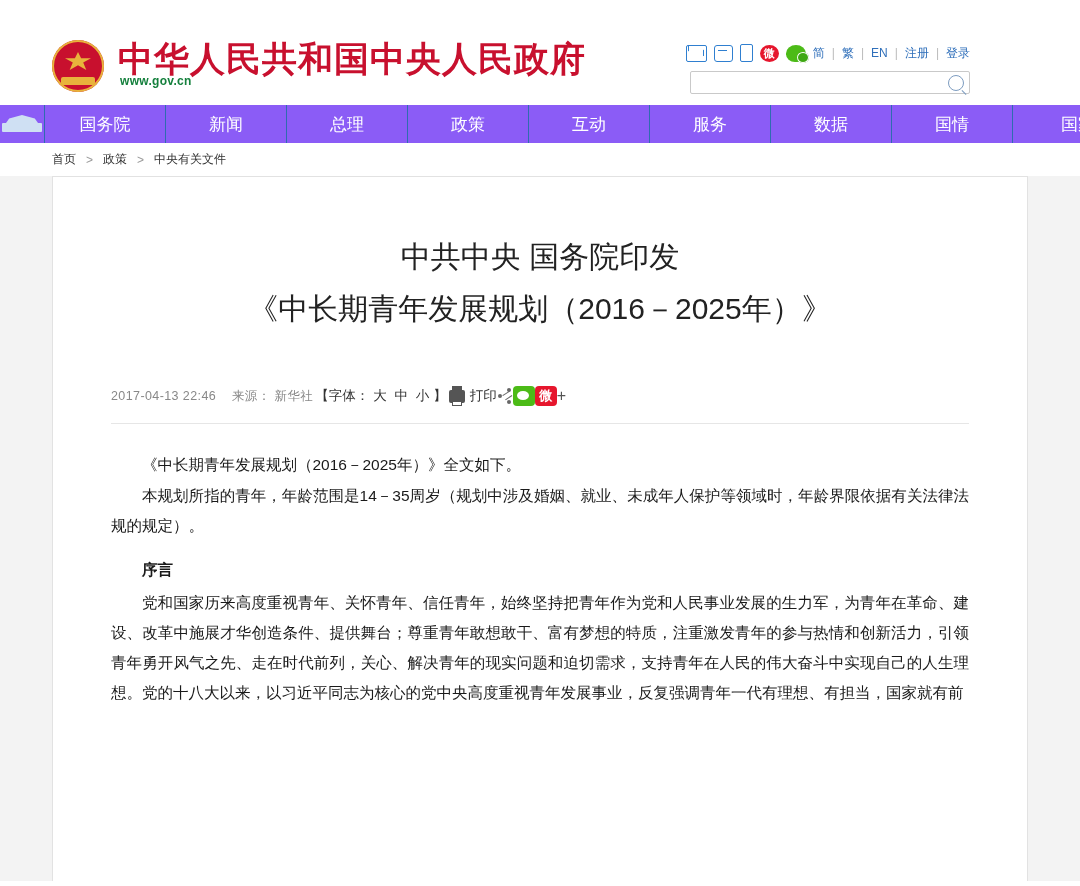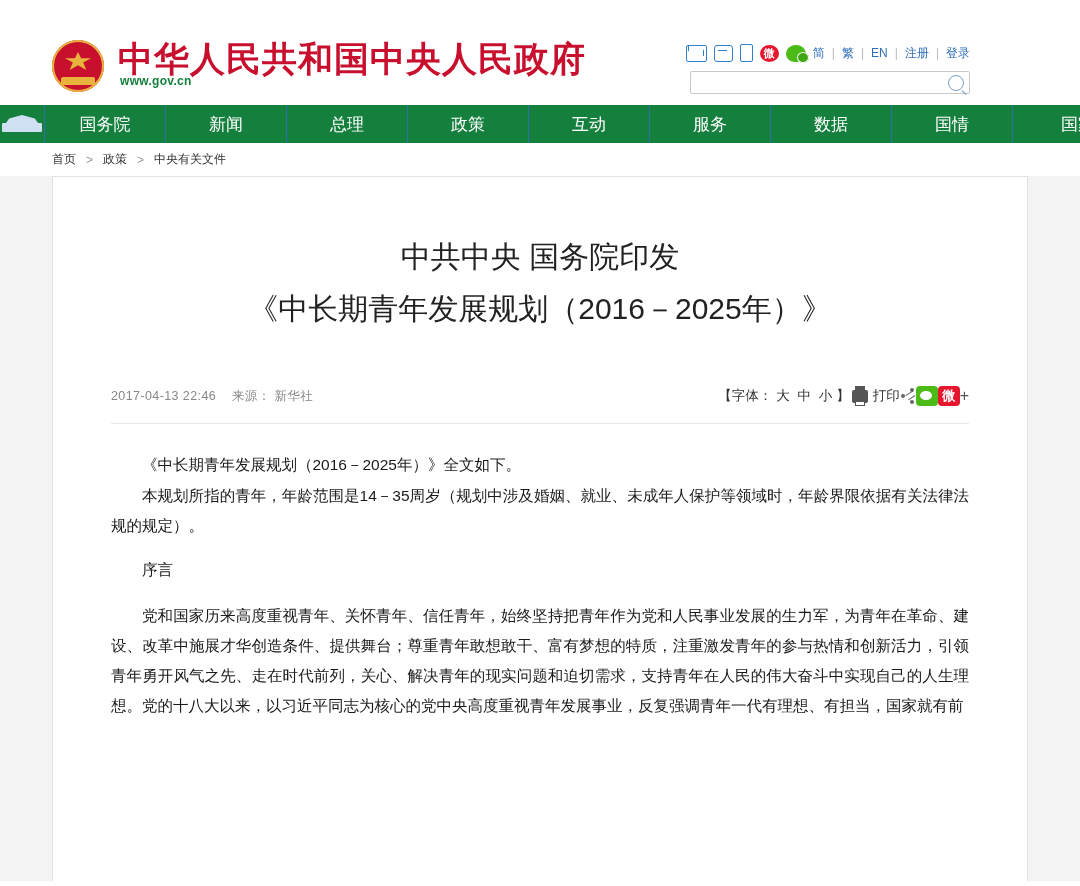--- a/index.html
+++ b/index.html
@@ -187,21 +187,21 @@
     position: absolute;
     right: -4px; bottom: -3px;
     width: 6px;
     border-top: 1.6px solid #7d9cc0;
     transform: rotate(45deg);
   }
   
   .nav {
     width: 1080px;
     height: 38px;
-    background: #15803d;
+    background: #8b5cf6;
     display: flex;
     align-items: stretch;
   }
   .nav-home {
     width: 88px;
     display: flex;
     align-items: center;
     justify-content: center;
     border-right: 1px solid #2f6cb0;
   }
@@ -276,21 +276,21 @@
     line-height: 52px;
     font-weight: normal;
     color: #222;
     font-family: "Liberation Sans", sans-serif;
   }
   .meta-row {
     margin-top: 38px;
     height: 46px;
     display: flex;
     align-items: center;
-    justify-content: space-between;
+    justify-content: flex-start;
     border-bottom: 1px solid #e6e6e6;
     padding-bottom: 4px;
   }
   .meta-left {
     font-size: 12.5px;
     color: #888;
     letter-spacing: 0.4px;
     font-family: "Liberation Sans", sans-serif;
   }
   .meta-left .src { margin-left: 12px; }
@@ -388,23 +388,23 @@
     color: #1a1a1a;
     font-family: "Liberation Sans", sans-serif;
   }
   .content p {
     margin: 0 0 1px 0;
     text-indent: 2em;
     text-align: justify;
   }
   .content p.sec {
     text-indent: 2em;
-    font-weight: normal;
+    font-weight: bold;
     margin-top: 14px;
-    margin-bottom: 16px;
+    margin-bottom: 3px;
   }
 </style>
 </head>
 <body>
 
 <div class="header">
   <div class="emblem">
     <div class="emblem-circle"></div>
   </div>
   <div class="site-title">中华人民共和国中央人民政府</div>

